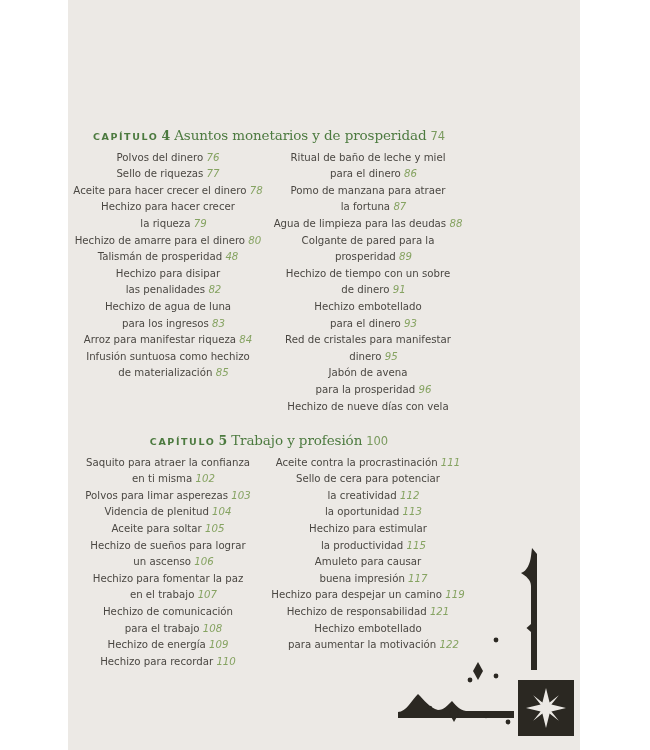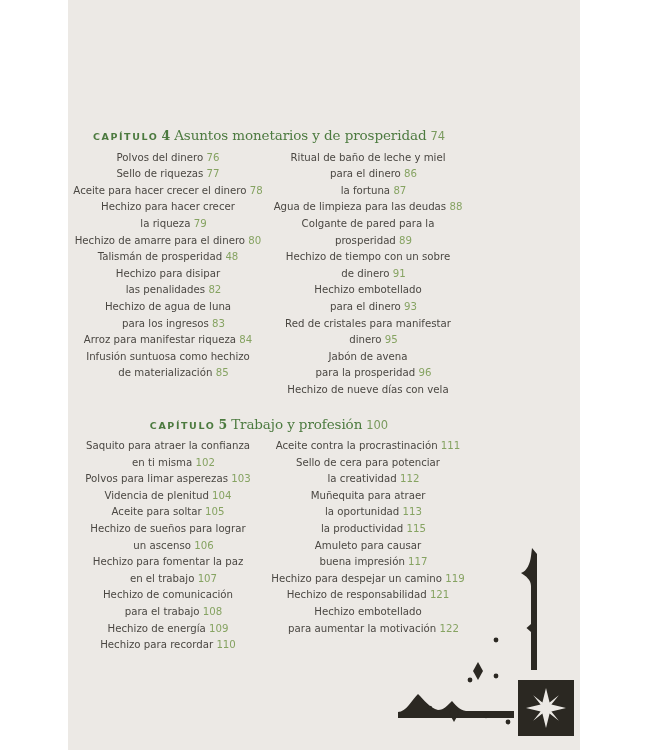--- a/index.html
+++ b/index.html
@@ -65,21 +65,21 @@
   .col.right{ width:202px; }
 
   .entry{
     font-family:"DejaVu Sans", sans-serif;
     font-size:10.2px;
     line-height:16.6px;
     color:#4a4742;
     white-space:nowrap;
   }
   .entry.ind{ padding-left:11px; }
-  .pg{ color:#86a362; }
+  .pg{ color:#86a362;font-style:italic; }
 
   
   .ornament{
     position:absolute;
     right:0px; bottom:0px;
     width:190px; height:210px;
     pointer-events:none;
   }
   .ornament svg{ display:block; }
 </style>
@@ -146,20 +146,21 @@
           <div class="entry ind"><span>las penalidades</span> <span class="pg">82</span></div>
           <div class="entry"><span>Hechizo de agua de luna</span></div>
           <div class="entry ind"><span>para los ingresos</span> <span class="pg">83</span></div>
           <div class="entry"><span>Arroz para manifestar riqueza</span> <span class="pg">84</span></div>
           <div class="entry"><span>Infusión suntuosa como hechizo</span></div>
           <div class="entry ind"><span>de materialización</span> <span class="pg">85</span></div>
         </div>
         <div class="col right">
           <div class="entry"><span>Ritual de baño de leche y miel</span></div>
           <div class="entry ind"><span>para el dinero</span> <span class="pg">86</span></div>
+          <div class="entry"><span>Pomo de manzana para atraer</span></div>
           <div class="entry ind"><span>la fortuna</span> <span class="pg">87</span></div>
           <div class="entry"><span>Agua de limpieza para las deudas</span> <span class="pg">88</span></div>
           <div class="entry"><span>Colgante de pared para la</span></div>
           <div class="entry ind"><span>prosperidad</span> <span class="pg">89</span></div>
           <div class="entry"><span>Hechizo de tiempo con un sobre</span></div>
           <div class="entry ind"><span>de dinero</span> <span class="pg">91</span></div>
           <div class="entry"><span>Hechizo embotellado</span></div>
           <div class="entry ind"><span>para el dinero</span> <span class="pg">93</span></div>
           <div class="entry"><span>Red de cristales para manifestar</span></div>
           <div class="entry ind"><span>dinero</span> <span class="pg">95</span></div>
@@ -184,22 +185,22 @@
           <div class="entry ind"><span>en el trabajo</span> <span class="pg">107</span></div>
           <div class="entry"><span>Hechizo de comunicación</span></div>
           <div class="entry ind"><span>para el trabajo</span> <span class="pg">108</span></div>
           <div class="entry"><span>Hechizo de energía</span> <span class="pg">109</span></div>
           <div class="entry"><span>Hechizo para recordar</span> <span class="pg">110</span></div>
         </div>
         <div class="col right">
           <div class="entry"><span>Aceite contra la procrastinación</span> <span class="pg">111</span></div>
           <div class="entry"><span>Sello de cera para potenciar</span></div>
           <div class="entry ind"><span>la creatividad</span> <span class="pg">112</span></div>
-          <div class="entry"><span>Muñequita para atraer</span></div>
           <div class="entry ind"><span>la oportunidad</span> <span class="pg">113</span></div>
+          <div class="entry"><span>Hechizo para estimular</span></div>
           <div class="entry ind"><span>la productividad</span> <span class="pg">115</span></div>
           <div class="entry"><span>Amuleto para causar</span></div>
           <div class="entry ind"><span>buena impresión</span> <span class="pg">117</span></div>
           <div class="entry"><span>Hechizo para despejar un camino</span> <span class="pg">119</span></div>
           <div class="entry"><span>Hechizo de responsabilidad</span> <span class="pg">121</span></div>
           <div class="entry"><span>Hechizo embotellado</span></div>
           <div class="entry ind"><span>para aumentar la motivación</span> <span class="pg">122</span></div>
         </div>
       </div>
     </div>

